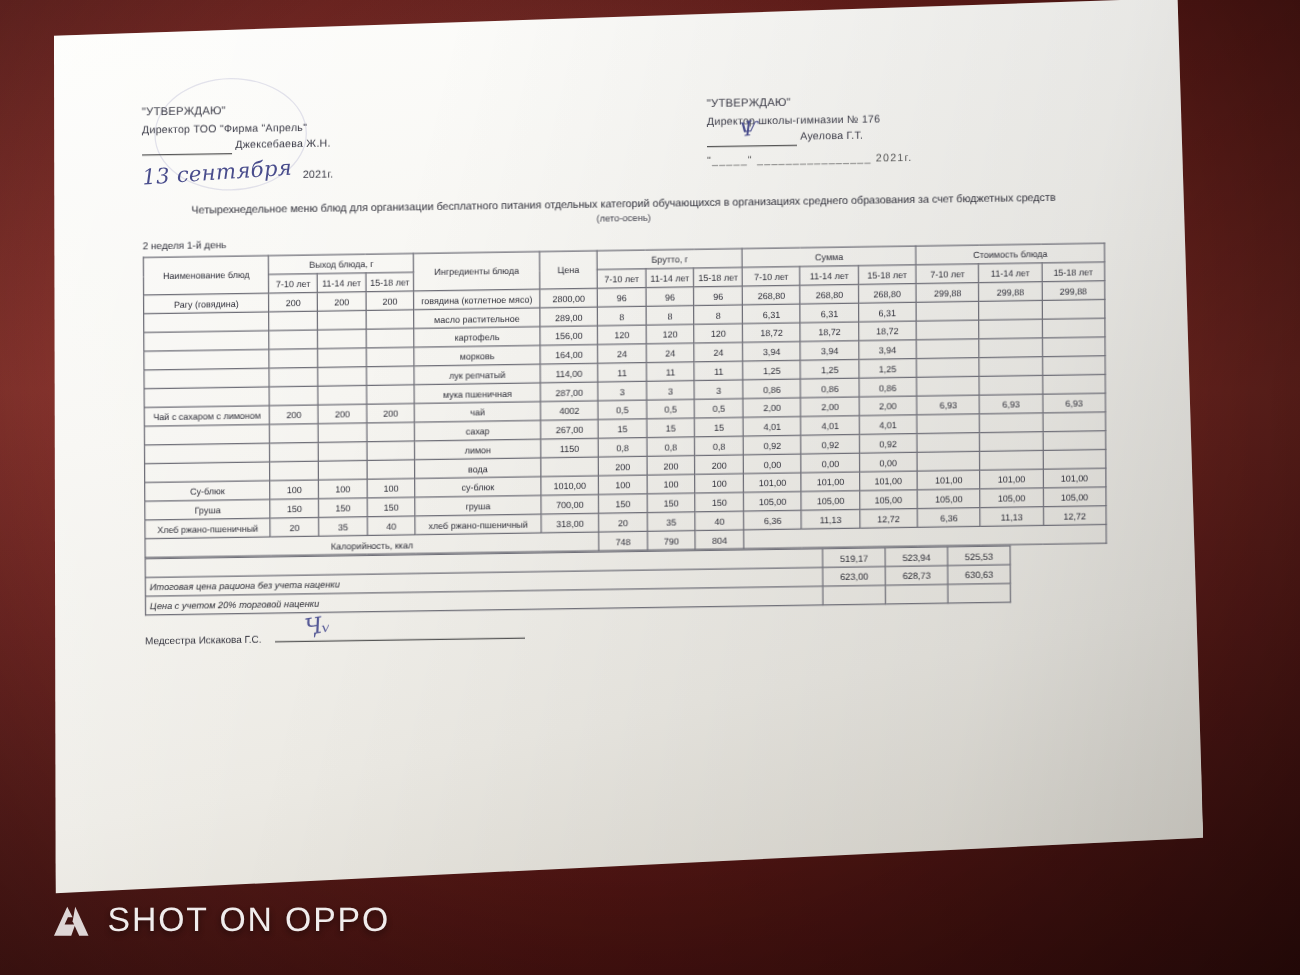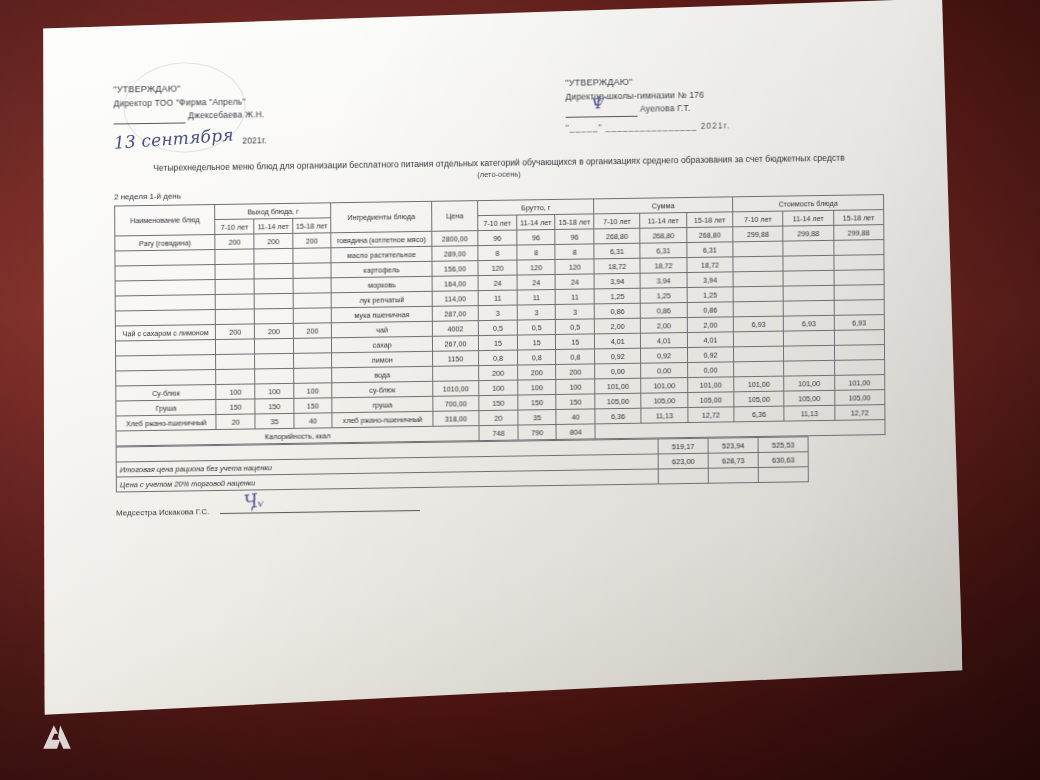--- a/index.html
+++ b/index.html
@@ -490,13 +490,14 @@
     </div>
 
   </div>
 </div>
 
 <div id="watermark">
   <svg class="logo" viewBox="0 0 64 56">
     <polygon points="6,50 26,6 34,22 27,22 22,33 38,33 32,50" fill="#ffffff" opacity="0.95"></polygon>
     <polygon points="38,6 58,50 44,50 34,28" fill="#ffffff" opacity="0.95"></polygon>
   </svg>
+  <span>SHOT ON  OPPO</span>
 </div>
 
 </body></html>

